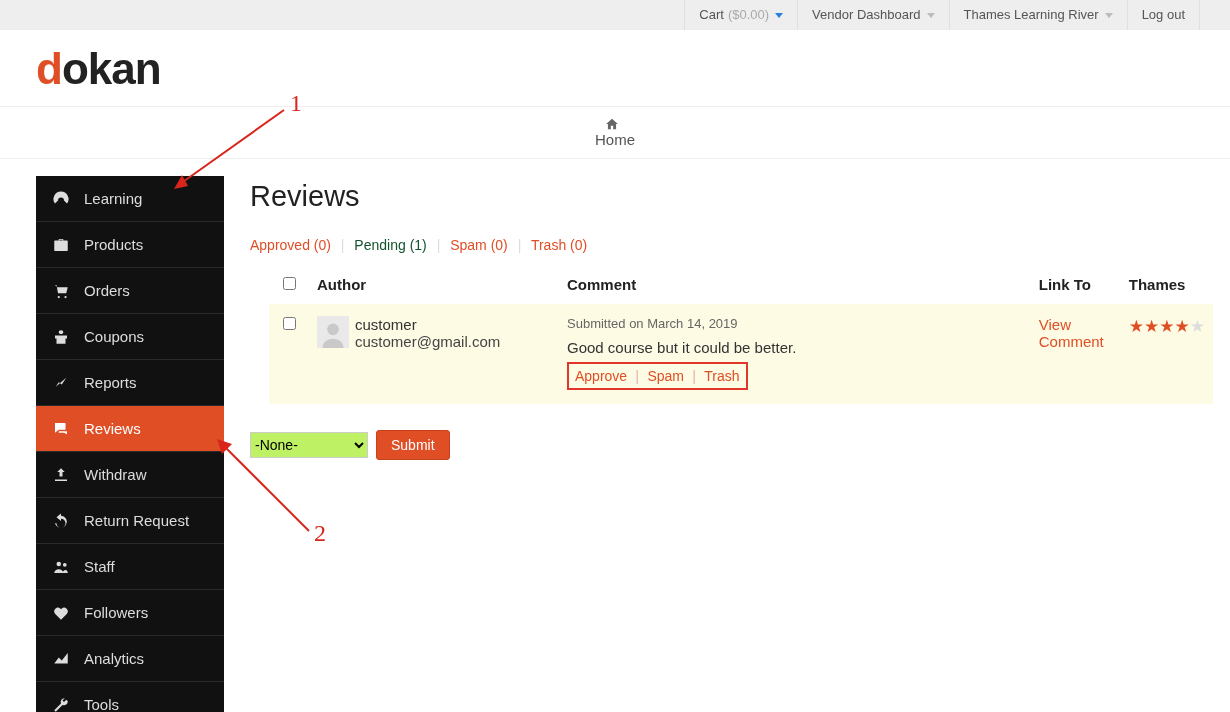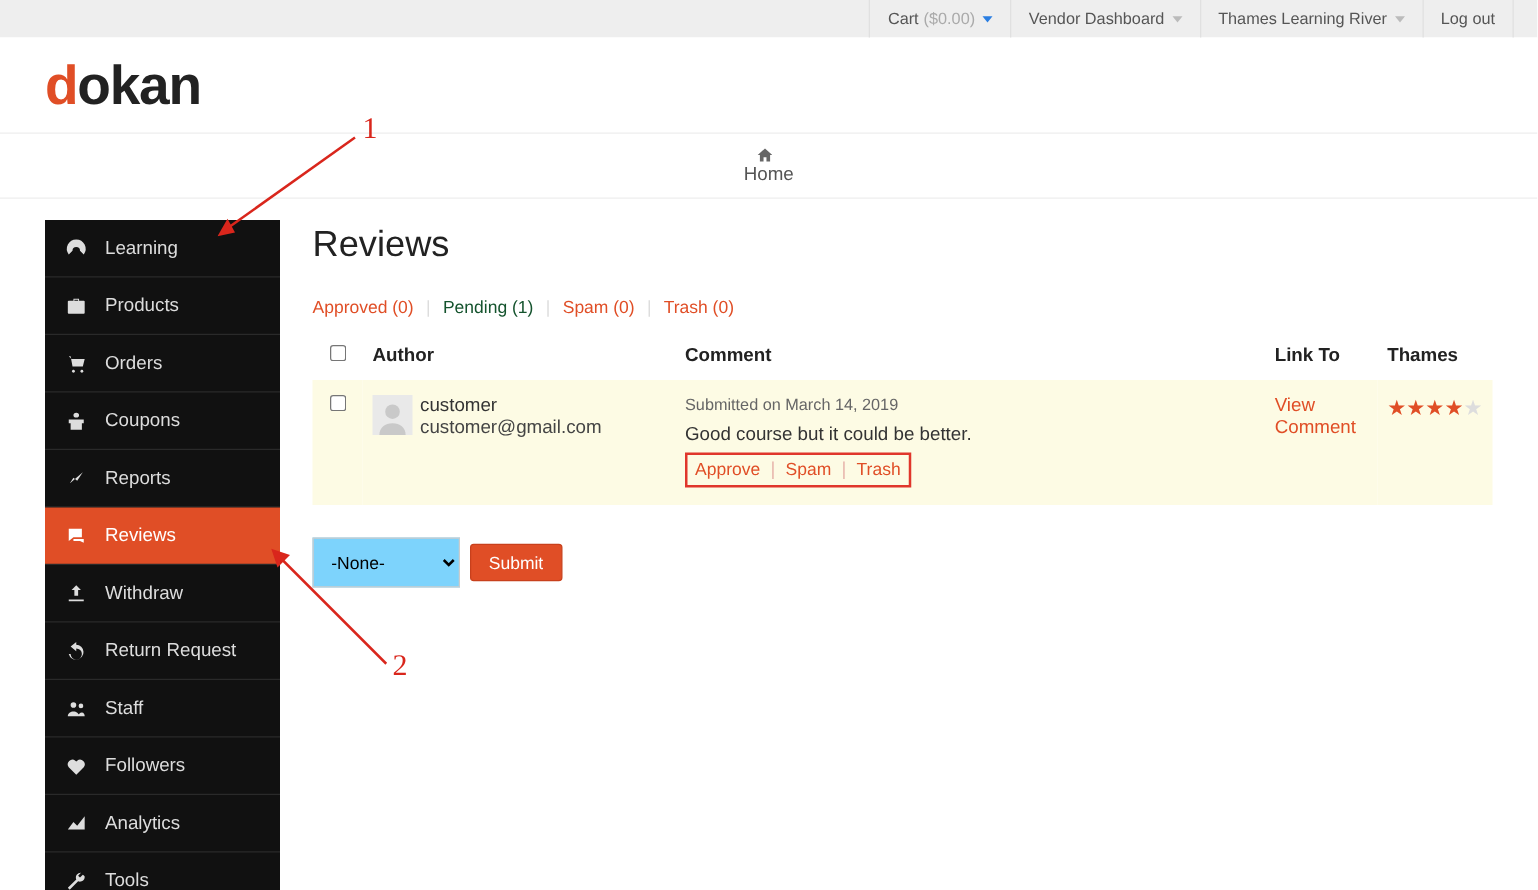--- a/index.html
+++ b/index.html
@@ -1,19 +1,19 @@
 <!DOCTYPE html>
 <html><head>
 <meta charset="utf-8">
 <style>
 * { box-sizing: border-box; margin: 0; padding: 0; }
 body { font-family: "Helvetica Neue", Helvetica, Arial, sans-serif; font-size: 14px; color: #333; background: #fff; }
 
 
-.topbar { background: #eee; height: 30px; display: flex; justify-content: flex-end; align-items: center; padding-right: 19px; font-size: 13px; }
+.topbar { background: #eee; height: 30px; display: flex; justify-content: flex-end; align-items: center; padding-right: 30px; font-size: 13px; }
 .topbar-item { padding: 0 14px; height: 30px; line-height: 30px; border-left: 1px solid #e0e0e0; color: #555; display: flex; align-items: center; cursor: pointer; }
 .topbar-item:last-child { border-right: 1px solid #e0e0e0; }
 .topbar-item .muted { color: #aaa; margin-left: 4px; }
 .caret { display: inline-block; width: 0; height: 0; border-left: 4px solid transparent; border-right: 4px solid transparent; border-top: 5px solid #bbb; margin-left: 6px; }
 .caret.blue { border-top-color: #2a7ee2; }
 
 
 .header { padding: 14px 36px 12px; background: #fff; }
 .logo { font-size: 44px; font-weight: 600; letter-spacing: -1px; color: #222; }
 .logo .d { color: #e04e26; }
@@ -35,21 +35,21 @@
 
 .main { flex: 1; padding-left: 26px; position: relative; }
 h1.page-title { font-size: 29px; font-weight: 400; color: #222; margin: 4px 0 24px; }
 
 .status-tabs { font-size: 14px; margin-bottom: 14px; }
 .status-tabs a { color: #e04e26; text-decoration: none; }
 .status-tabs a.muted { color: #14532d; cursor: default; }
 .status-tabs .sep { color: #ddd; margin: 0 6px; }
 
 
-.review-table { width: 100%; border-collapse: collapse; }
+.review-table { width: 100%; border-collapse: collapse; margin-left: 19px; }
 .review-table th { text-align: left; font-weight: 600; font-size: 15px; padding: 9px 8px 11px; color: #222; }
 .review-table th.chk { width: 40px; text-align: center; }
 .review-table th.author { width: 250px; }
 .review-table th.linkto { width: 90px; }
 .review-table th.rating { width: 90px; }
 .review-table tbody tr { background: #fdfbe4; }
 .review-table td { padding: 12px 8px 14px; vertical-align: top; font-size: 15px; }
 .review-table td.chk { text-align: center; }
 .avatar { width: 32px; height: 32px; background: #e9e9e9; float: left; margin-right: 6px; display: flex; align-items: flex-end; justify-content: center; }
 .avatar svg { width: 28px; height: 28px; fill: #c9c9c9; }
@@ -59,21 +59,21 @@
 .comment-text { color: #333; margin-bottom: 6px; }
 .row-actions { display: inline-block; border: 2px solid #e0362b; padding: 3px 6px 4px; }
 .row-actions a { color: #e04e26; text-decoration: none; font-size: 14px; }
 .row-actions .asep { color: #e7b5ac; margin: 0 4px; }
 .linkto a { color: #e04e26; text-decoration: none; }
 .stars { color: #e04e26; font-size: 17px; letter-spacing: 0; white-space: nowrap; }
 .stars .empty { color: #ddd; }
 
 
 .bulk-row { display: flex; align-items: center; margin-top: 26px; gap: 8px; }
-.bulk-select { height: 40px; border: 1px solid #ccc; background: #7dd3fc; font-size: 14px; padding: 0 10px; min-width: 118px; }
+.bulk-select { height: 26px; border: 1px solid #ccc; background: #bef264; font-size: 14px; padding: 0 0; min-width: 118px; }
 .btn-submit { background: #e04e26; color: #fff; border: 1px solid #c8401c; padding: 6px 14px; font-size: 14px; border-radius: 3px; cursor: pointer; }
 
 
 .anno { position: absolute; pointer-events: none; }
 .anno-num { font-family: "Times New Roman", serif; font-size: 24px; color: #d9261c; font-weight: 400; position: absolute; }
 .anno svg line, .anno svg path { stroke: #d9261c; stroke-width: 2; fill: none; }
 .anno svg polygon { fill: #d9261c; }
 
 input[type=checkbox] { width: 13px; height: 13px; }
 </style>

